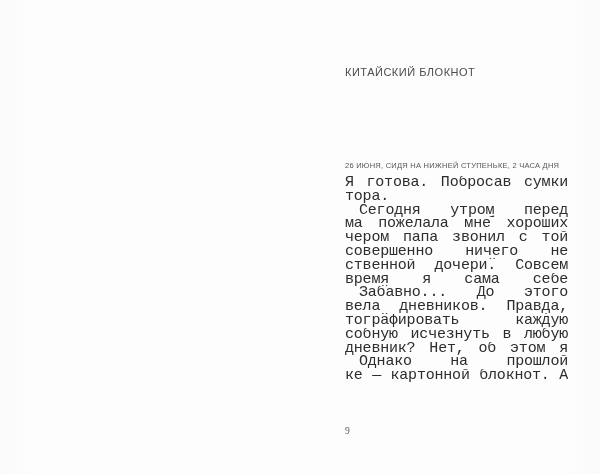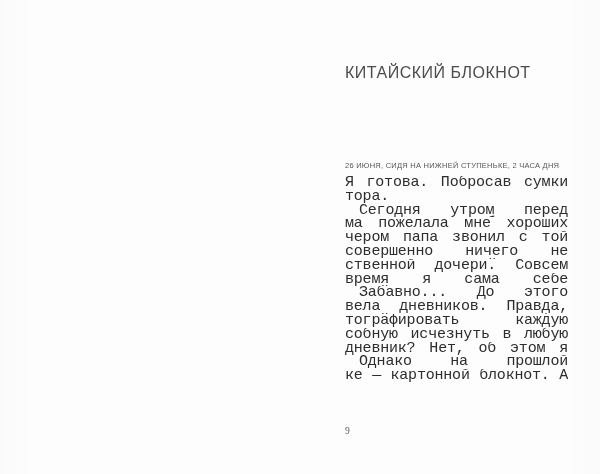--- a/index.html
+++ b/index.html
@@ -21,21 +21,21 @@
     position: absolute;
     inset: 0;
     background: linear-gradient(90deg, rgba(0,0,0,0.012) 0%, rgba(0,0,0,0) 6%, rgba(0,0,0,0) 94%, rgba(0,0,0,0.012) 100%);
     pointer-events: none;
   }
   .chapter-title {
     position: absolute;
     left: 345px;
     top: 66px;
     font-family: "Liberation Sans", sans-serif;
-    font-size: 16px;
+    font-size: 11px;
     line-height: 13px;
     letter-spacing: 0.5px;
     color: #4c4c4c;
     white-space: nowrap;
   }
   .dateline {
     position: absolute;
     left: 345px;
     top: 161px;
     font-family: "Liberation Sans", sans-serif;

